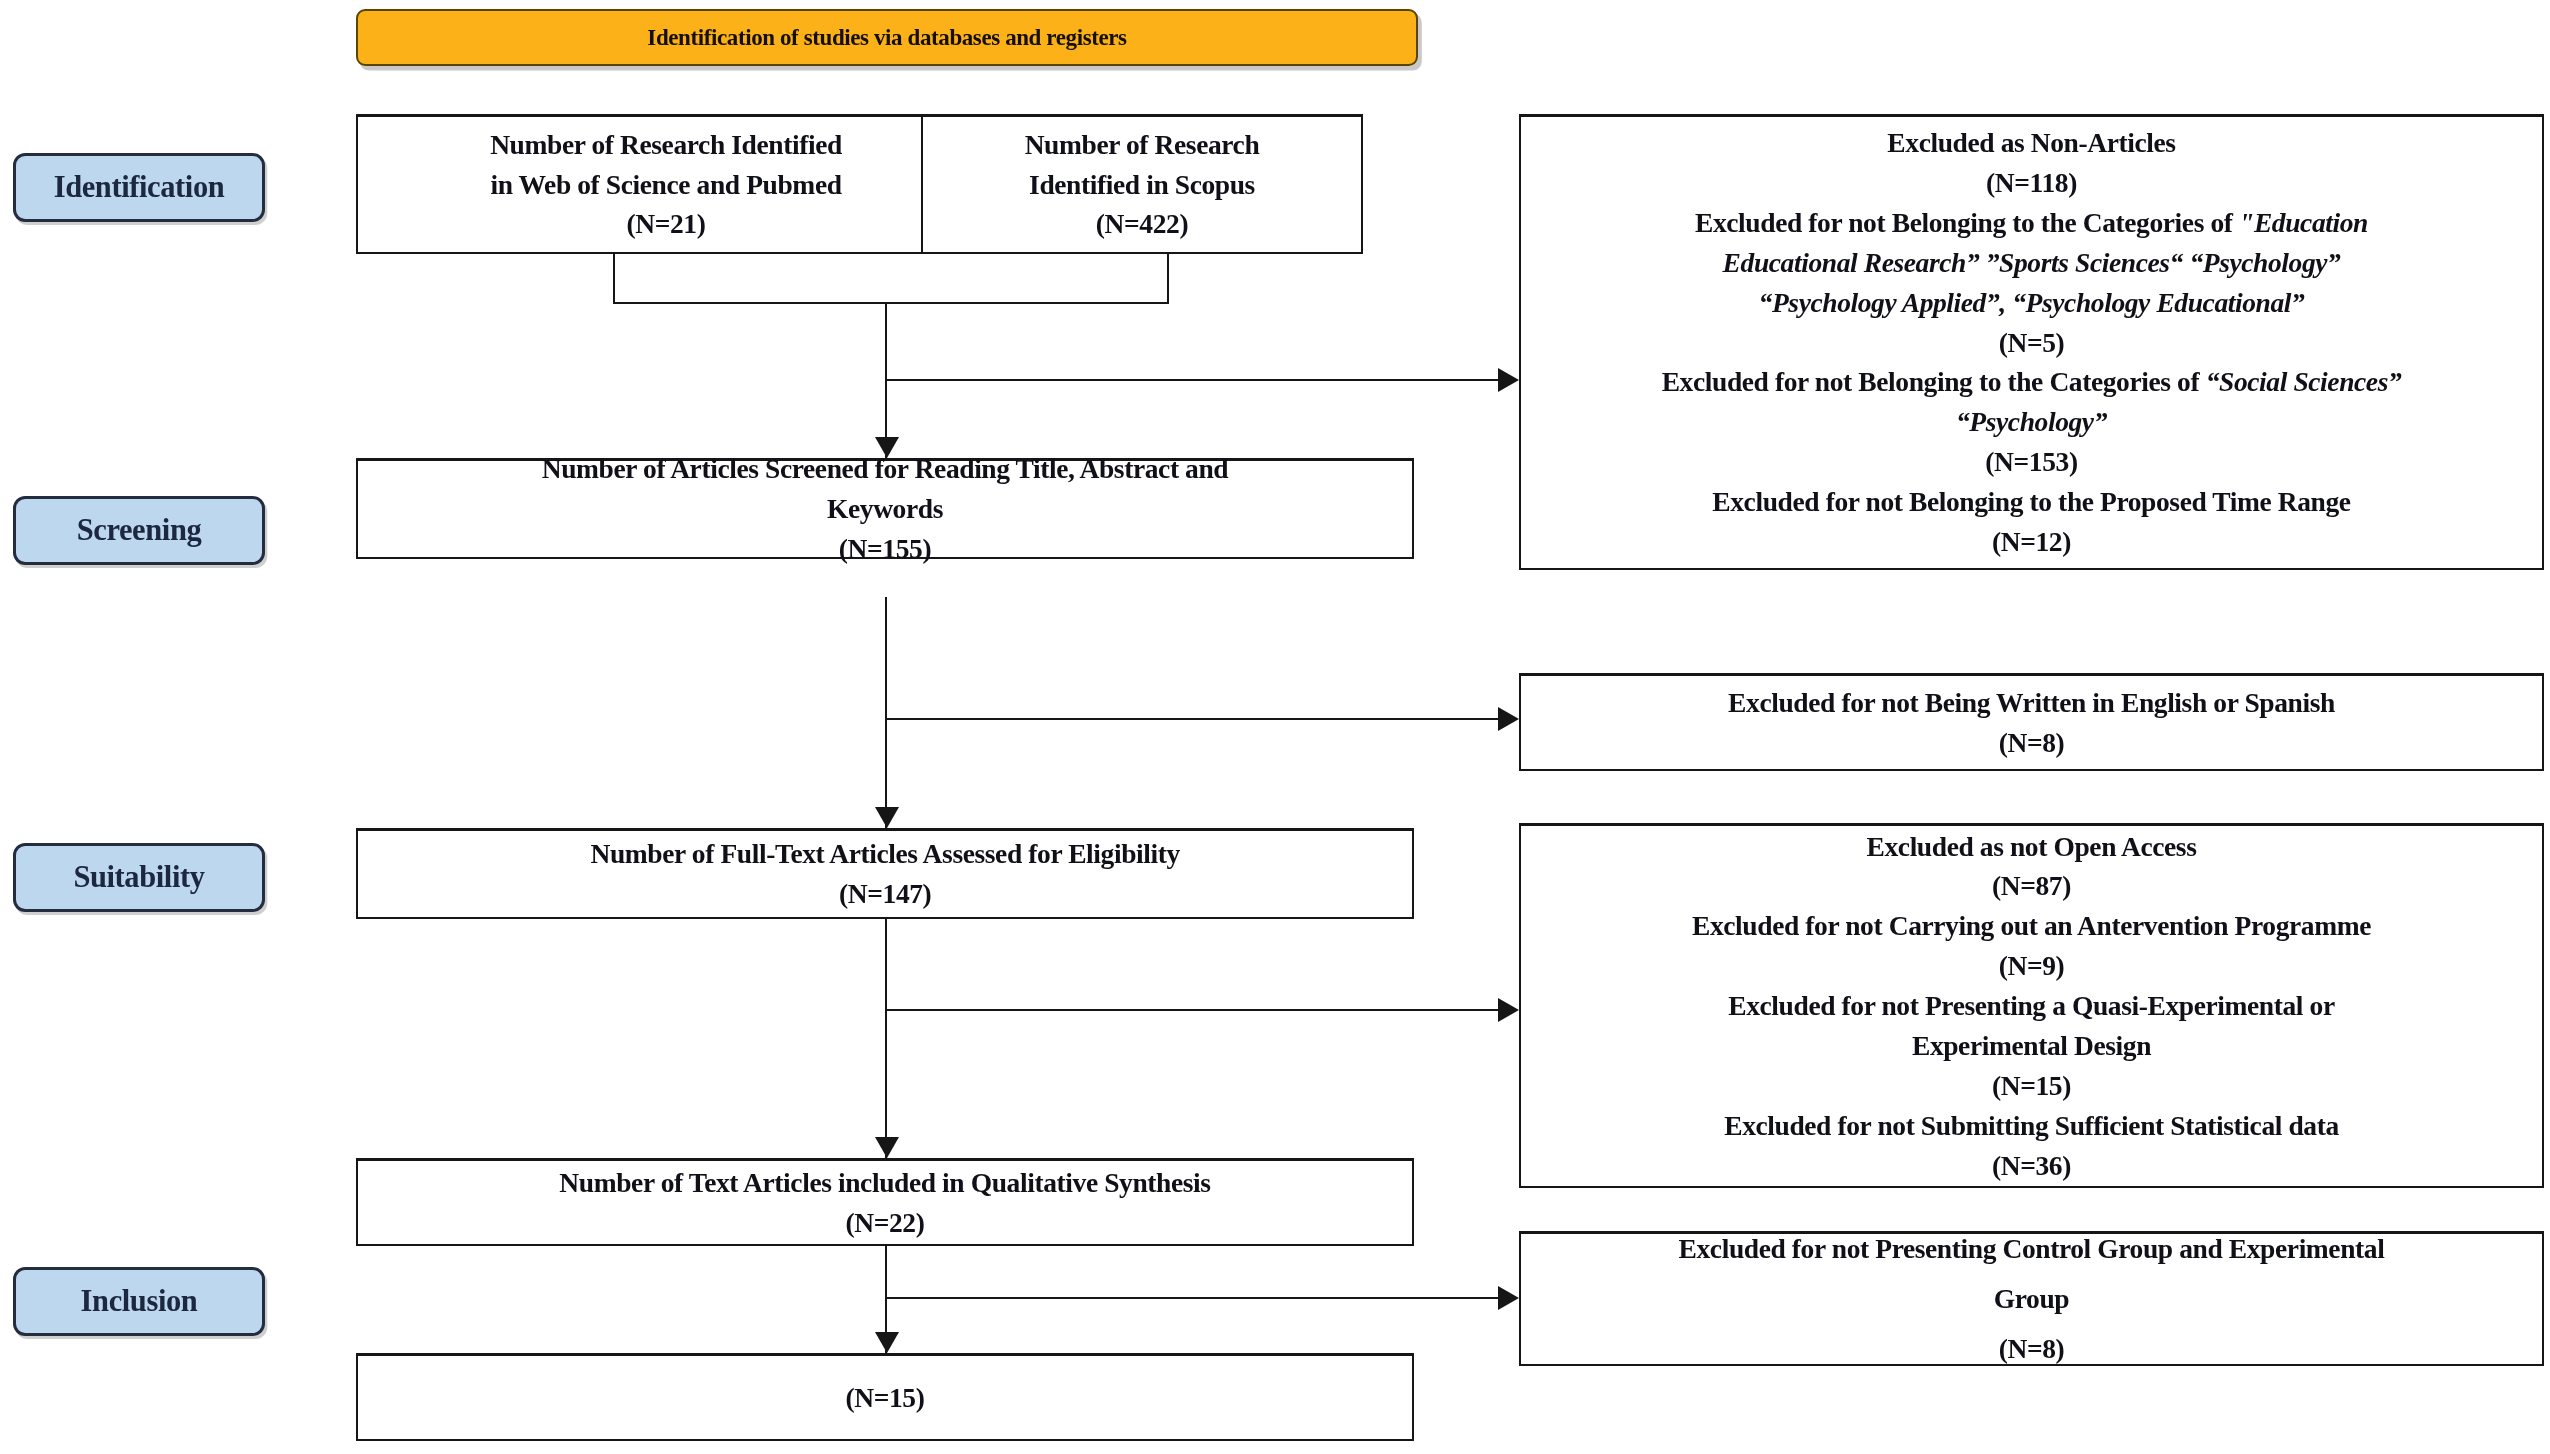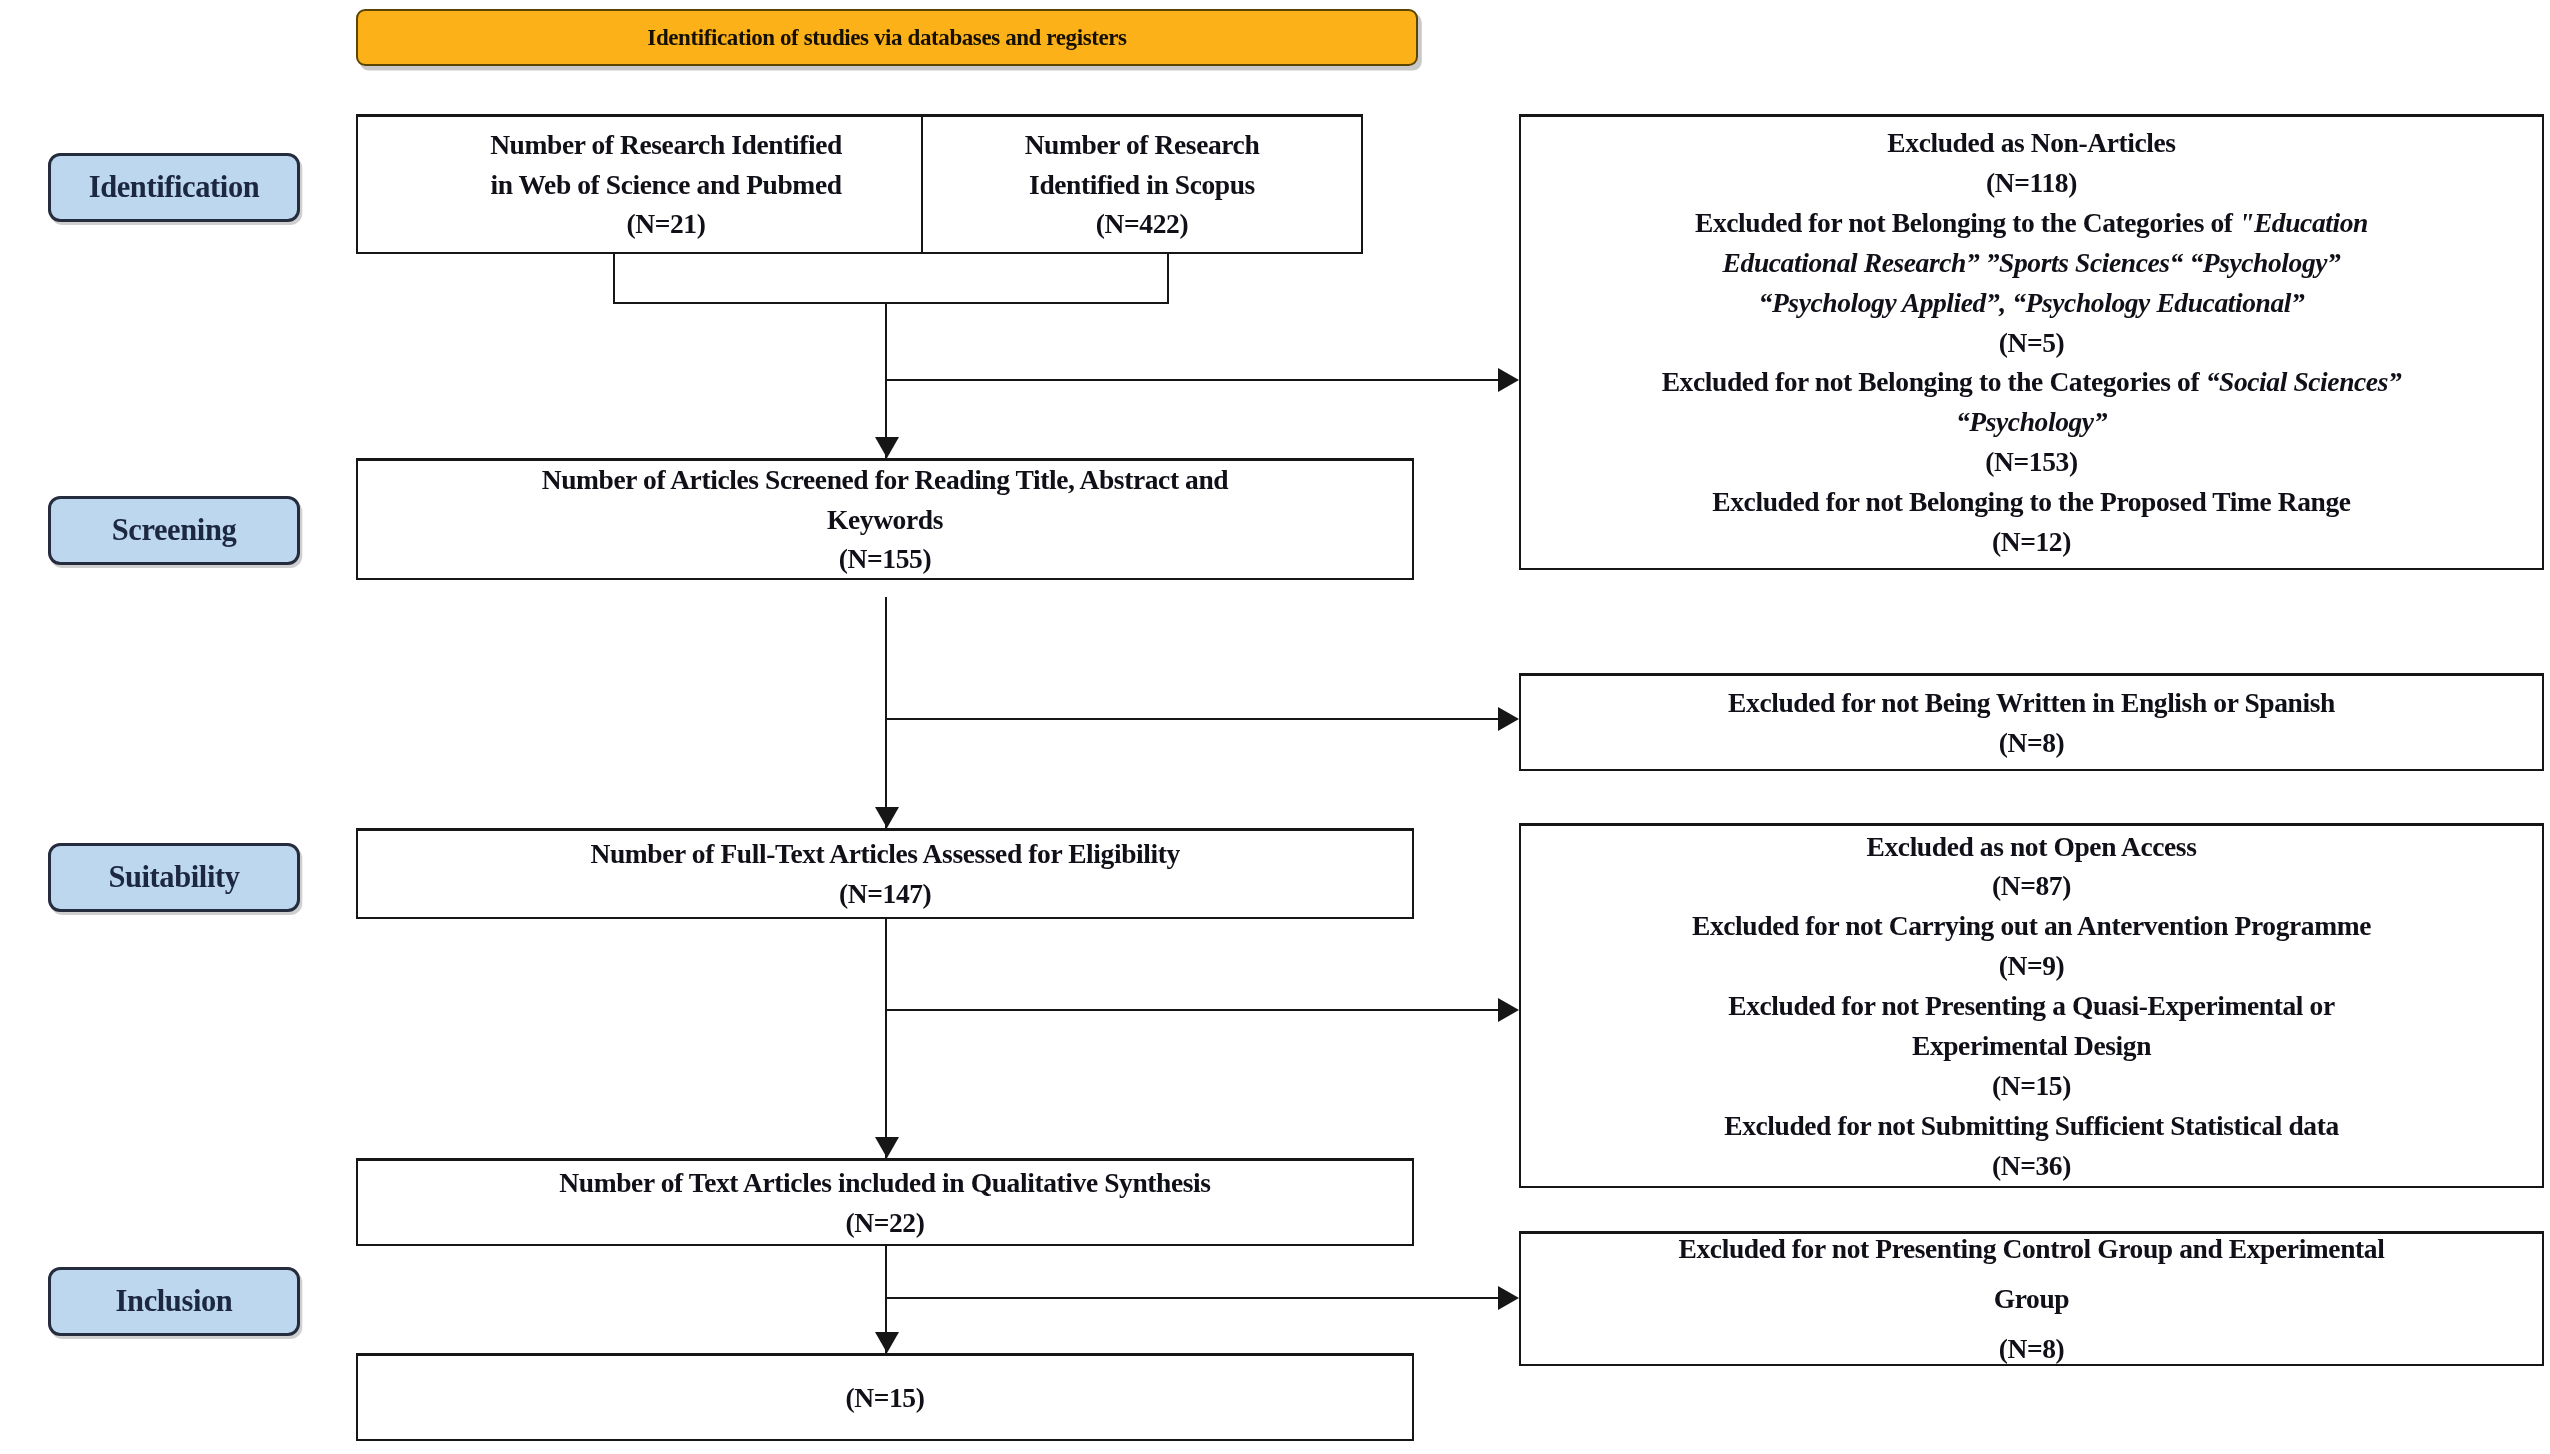--- a/index.html
+++ b/index.html
@@ -15,21 +15,21 @@
     background:#FBB117;border:2.3px solid #5a4500;border-radius:9.2px;
     box-shadow:3.8px 4.6px 0 #c9c9c9;
     display:flex;align-items:center;justify-content:center;
     font-weight:bold;font-size:23px;color:#151000;letter-spacing:-0.4px;
   }
   .stage{
     position:absolute;left:13px;width:246px;height:63px;
     background:#BDD7EE;border:3.8px solid #242c3e;border-radius:12.2px;
     box-shadow:2.3px 3.1px 0 #cfcfcf;
     display:flex;align-items:center;justify-content:center;
-    font-weight:bold;font-size:30.5px;color:#1c2740;letter-spacing:-0.4px;margin-left:35px;
+    font-weight:bold;font-size:30.5px;color:#1c2740;letter-spacing:-0.4px;
   }
   .box{
     position:absolute;background:#ffffff;
     border:2.3px solid #161616;border-top-width:3.8px;
     display:flex;flex-direction:column;justify-content:center;align-items:center;
     text-align:center;font-weight:bold;font-size:27.5px;line-height:1.45;
     letter-spacing:-0.4px;color:#101018;padding:3.1px 7.6px;box-sizing:border-box;
   }
   .line{display:block;}
   .it{font-style:italic;}
@@ -60,21 +60,21 @@
       <div class="line"><span>in Web of Science and Pubmed</span></div>
       <div class="line"><span>(N=21)</span></div>
     </div>
 
   <div class="box" style="left:921px;top:114px;width:442px;height:140px;">
       <div class="line"><span>Number of Research</span></div>
       <div class="line"><span>Identified in Scopus</span></div>
       <div class="line"><span>(N=422)</span></div>
     </div>
 
-  <div class="box" style="left:356px;top:458px;width:1058px;height:122px;">
+  <div class="box" style="left:356px;top:458px;width:1058px;height:101px;">
       <div class="line"><span>Number of Articles Screened for Reading Title, Abstract and</span></div>
       <div class="line"><span>Keywords</span></div>
       <div class="line"><span>(N=155)</span></div>
     </div>
 
   <div class="box" style="left:356px;top:828px;width:1058px;height:91px;padding-left:8px;">
       <div class="line"><span>Number of Full-Text Articles Assessed for Eligibility</span></div>
       <div class="line"><span>(N=147)</span></div>
     </div>
 

